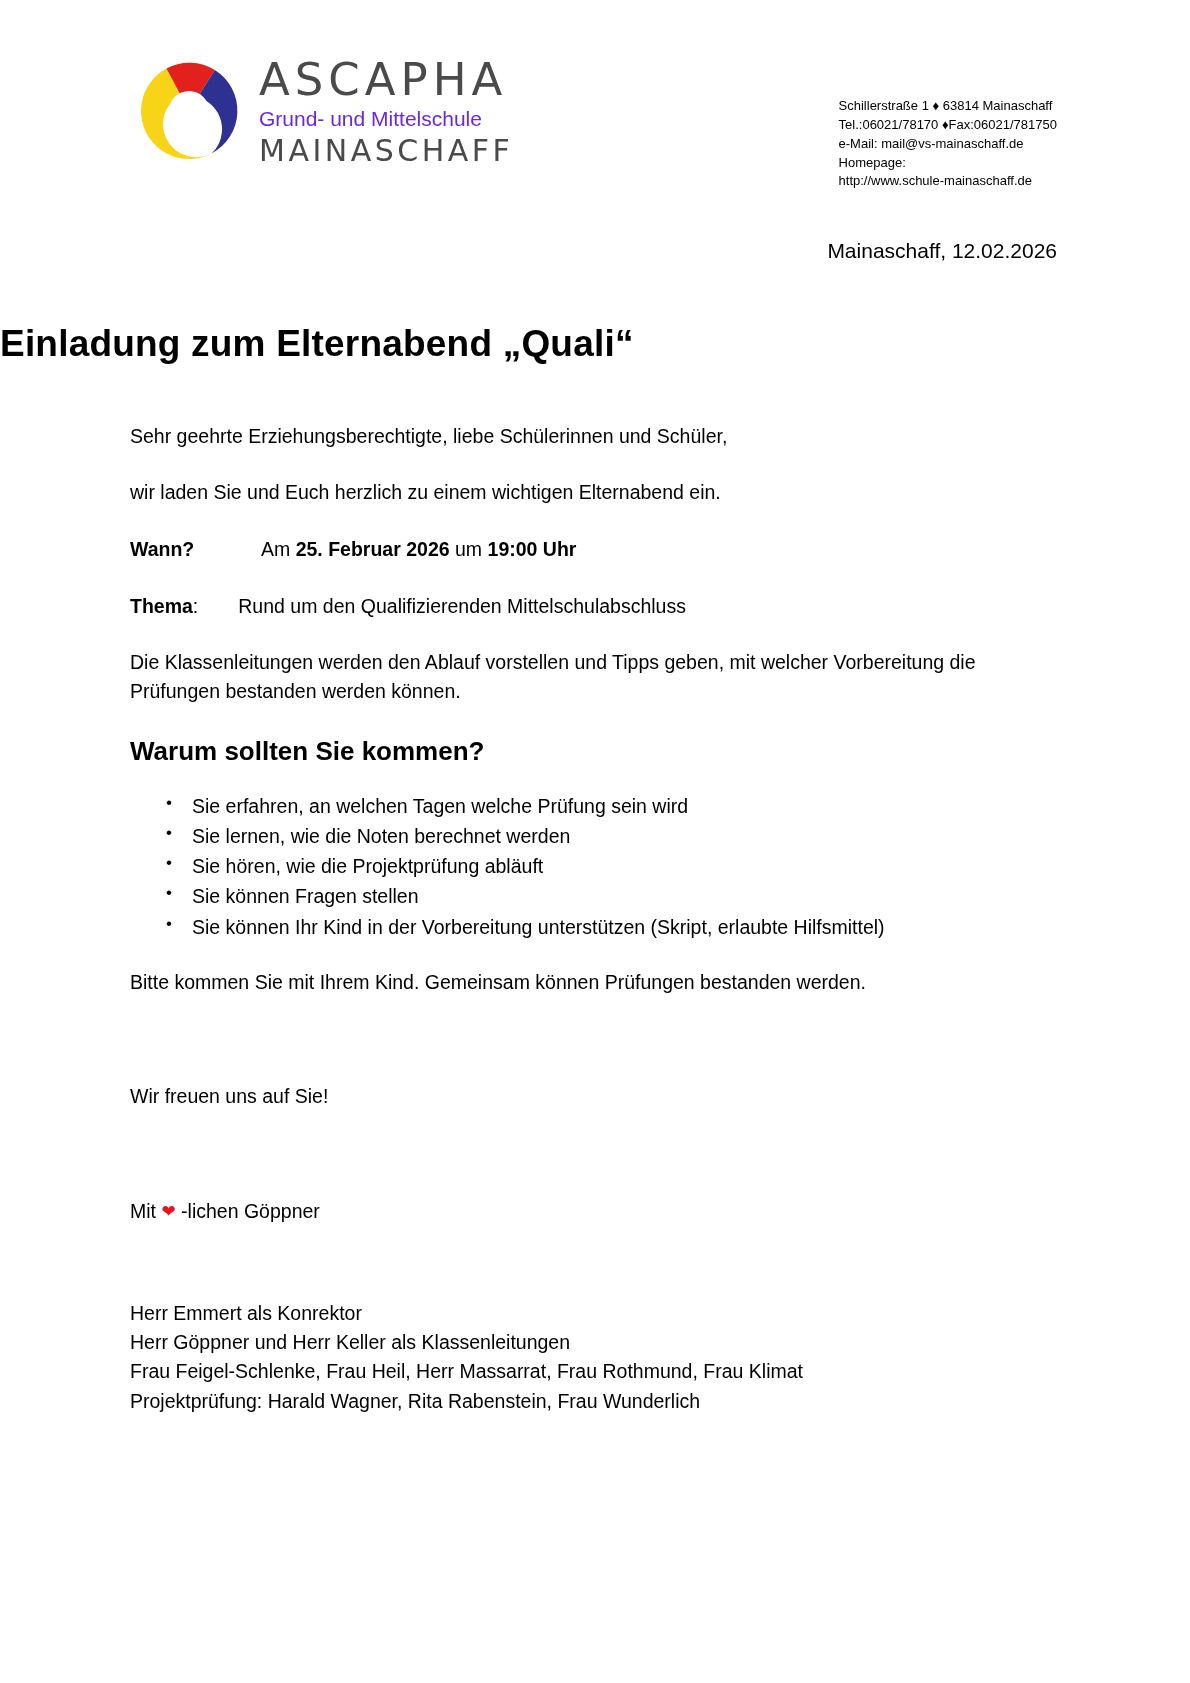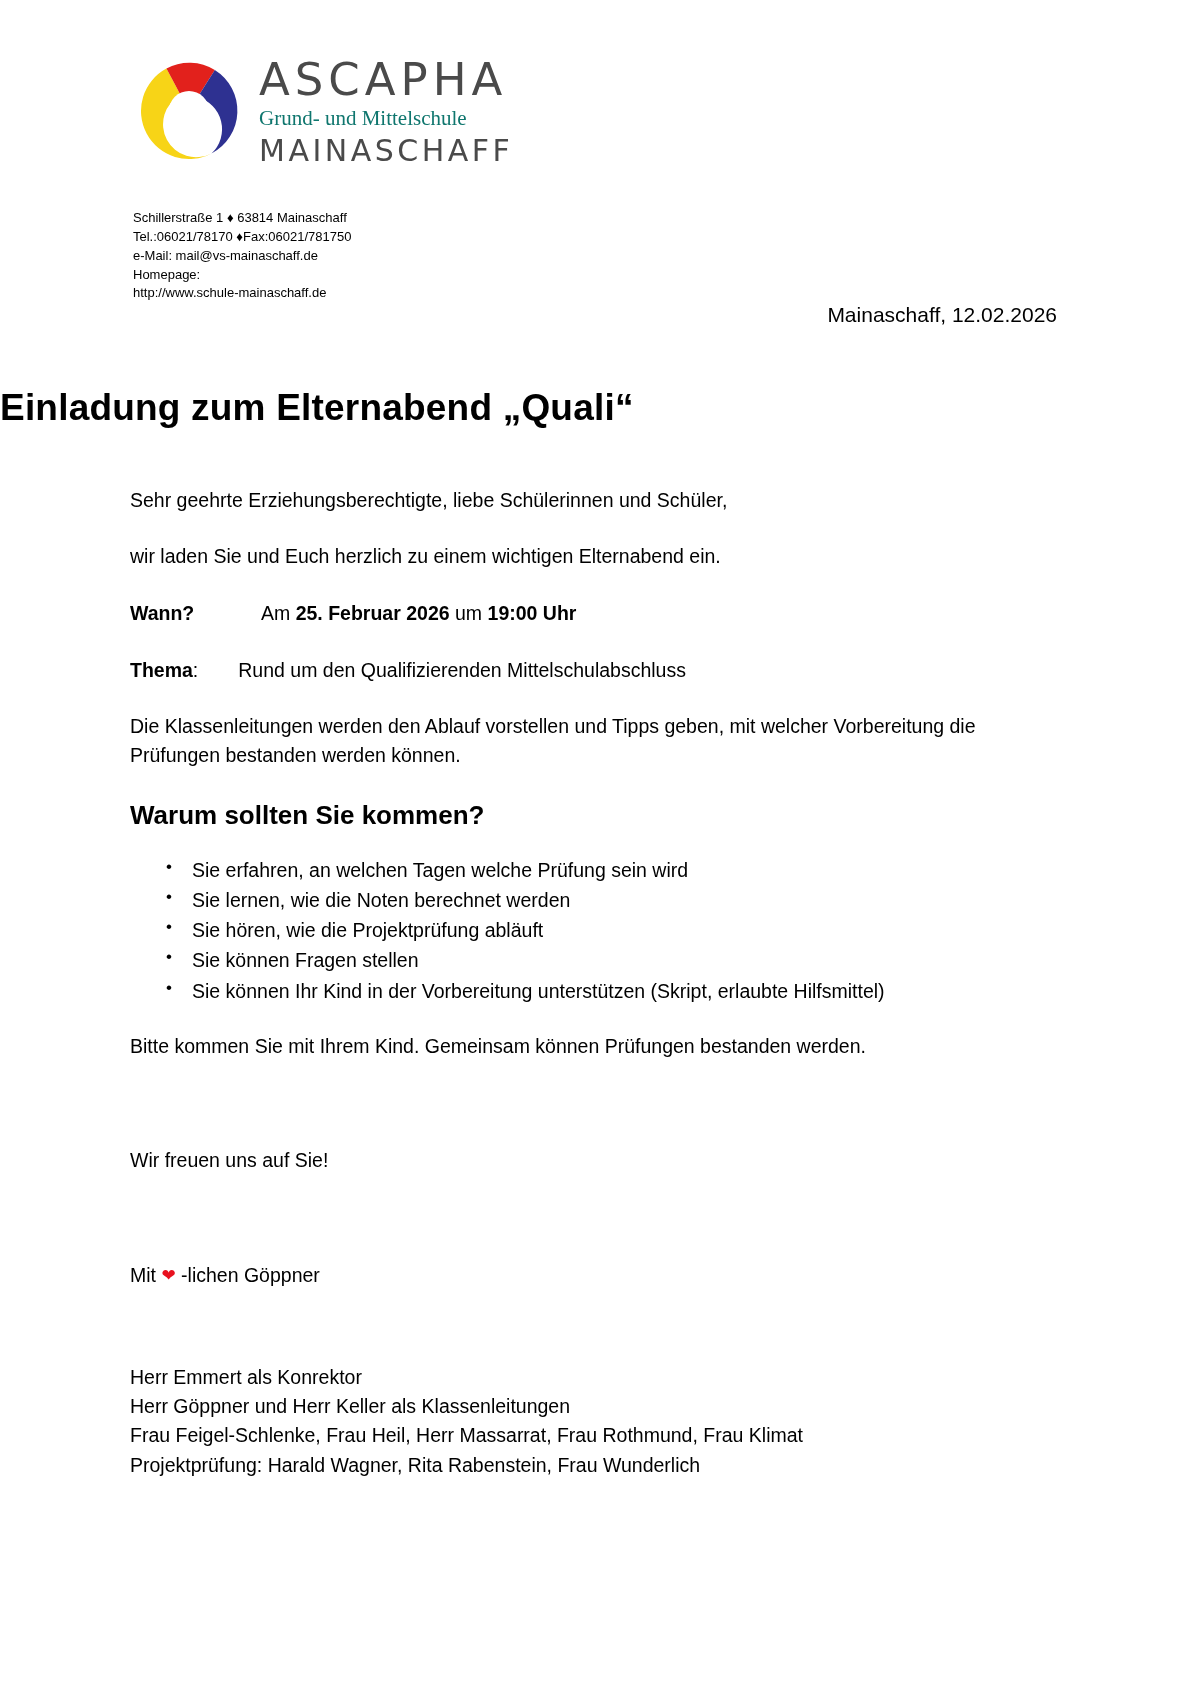--- a/index.html
+++ b/index.html
@@ -23,21 +23,20 @@
     padding: 0;
   }
 
   
   .header {
     display: flex;
     align-items: flex-start;
     justify-content: space-between;
     padding: 55px 133px 0 133px;
     box-sizing: border-box;
-    flex-direction: column;
   }
   .logo-block {
     display: flex;
     align-items: center;
     gap: 14px;
   }
   .logo-mark {
     width: 112px;
     height: 112px;
     position: relative;
@@ -50,23 +49,23 @@
   }
   .logo-title {
     font-size: 45px;
     letter-spacing: 5px;
     color: #4a4a4a;
     font-family: "DejaVu Sans", sans-serif;
     font-weight: 400;
   }
   .logo-sub {
     font-size: 21px;
-    color: #0f766e;
+    color: #6d28d9;
     margin-top: 6px;
-    font-family: Liberation Serif, serif;
+    font-family: Liberation Sans, sans-serif;
   }
   .logo-sub2 {
     font-size: 30px;
     letter-spacing: 3.5px;
     color: #4a4a4a;
     margin-top: 7px;
     font-family: "DejaVu Sans", sans-serif;
   }
 
   .contact {
@@ -75,20 +74,21 @@
     line-height: 1.45;
     color: #000;
     padding-top: 42px;
     white-space: nowrap;
   }
 
   
   .date-line {
     text-align: right;
     padding-right: 133px;
+    margin-top: 48px;
     font-size: 21px;
   }
 
   
   .doc-title {
     text-align: left;
     font-size: 37px;
     font-weight: bold;
     margin-top: 60px;
     letter-spacing: 0.2px;

